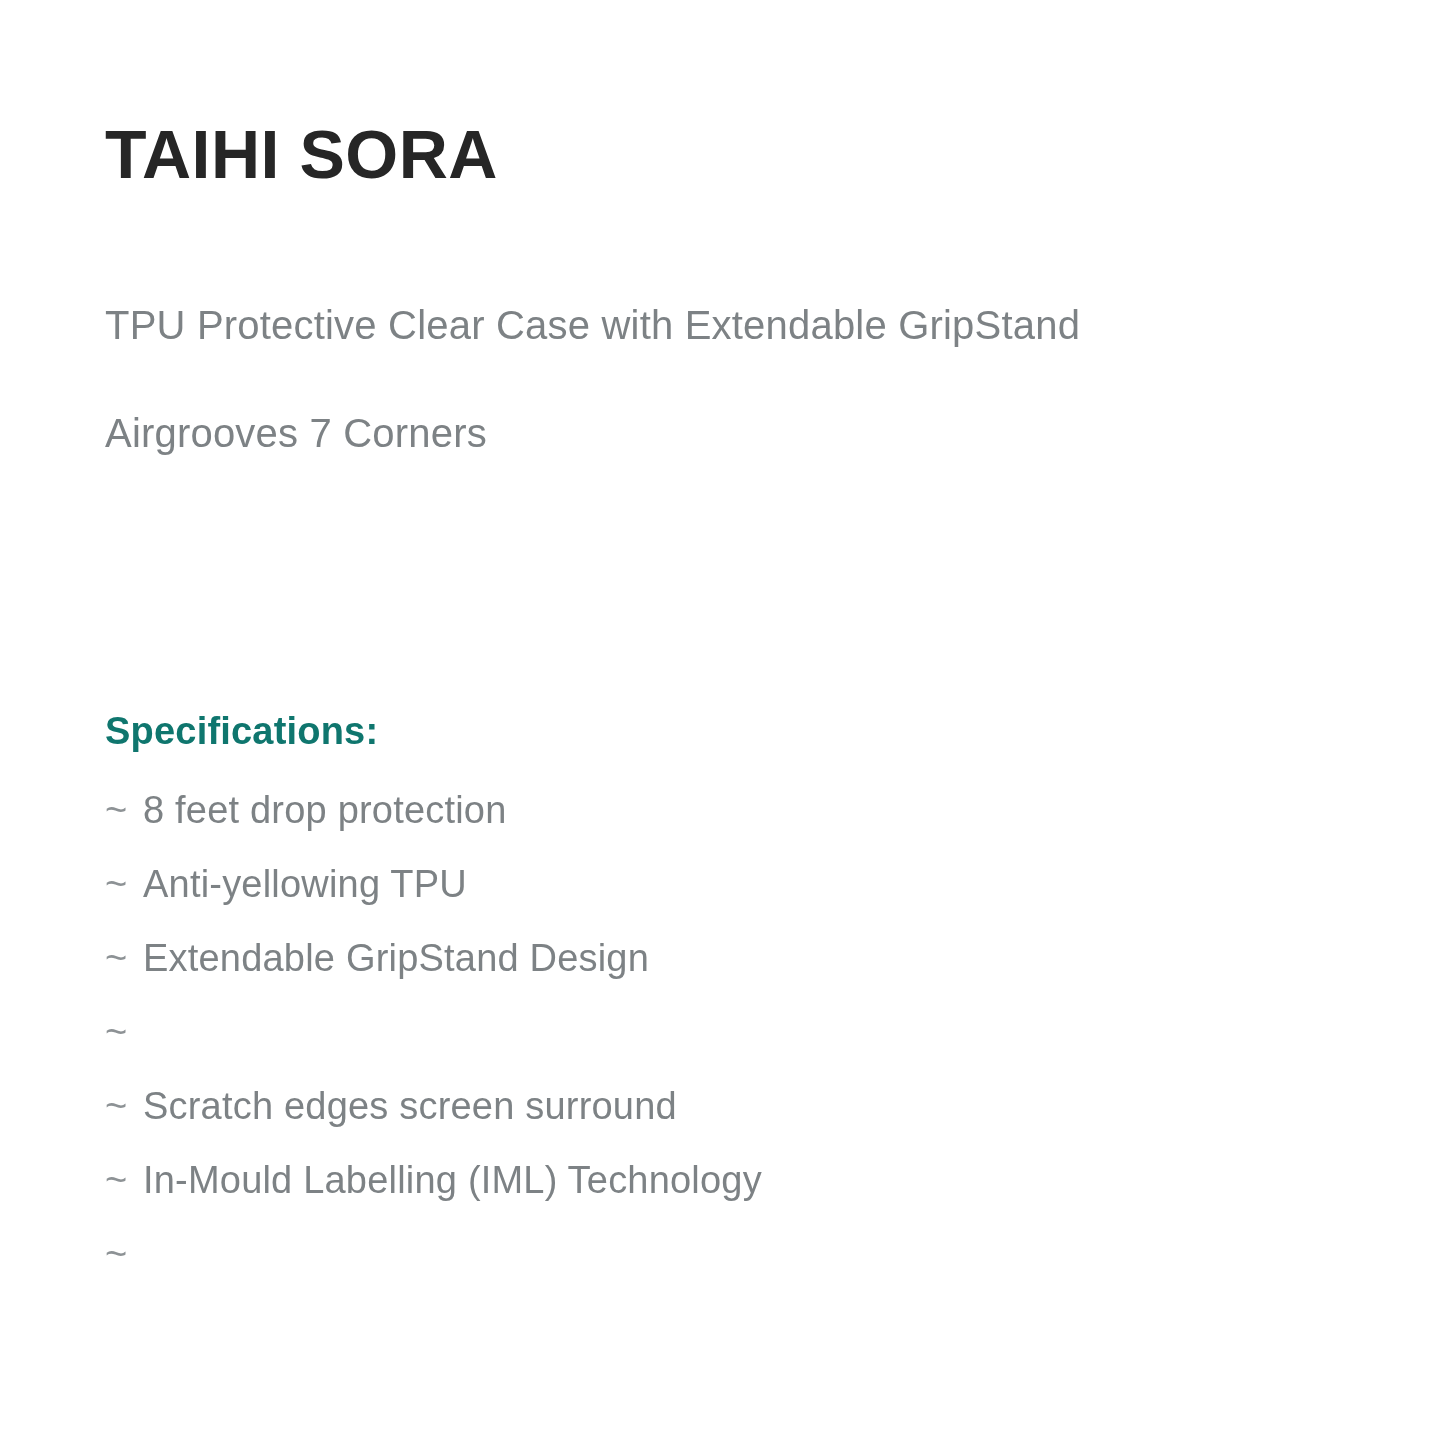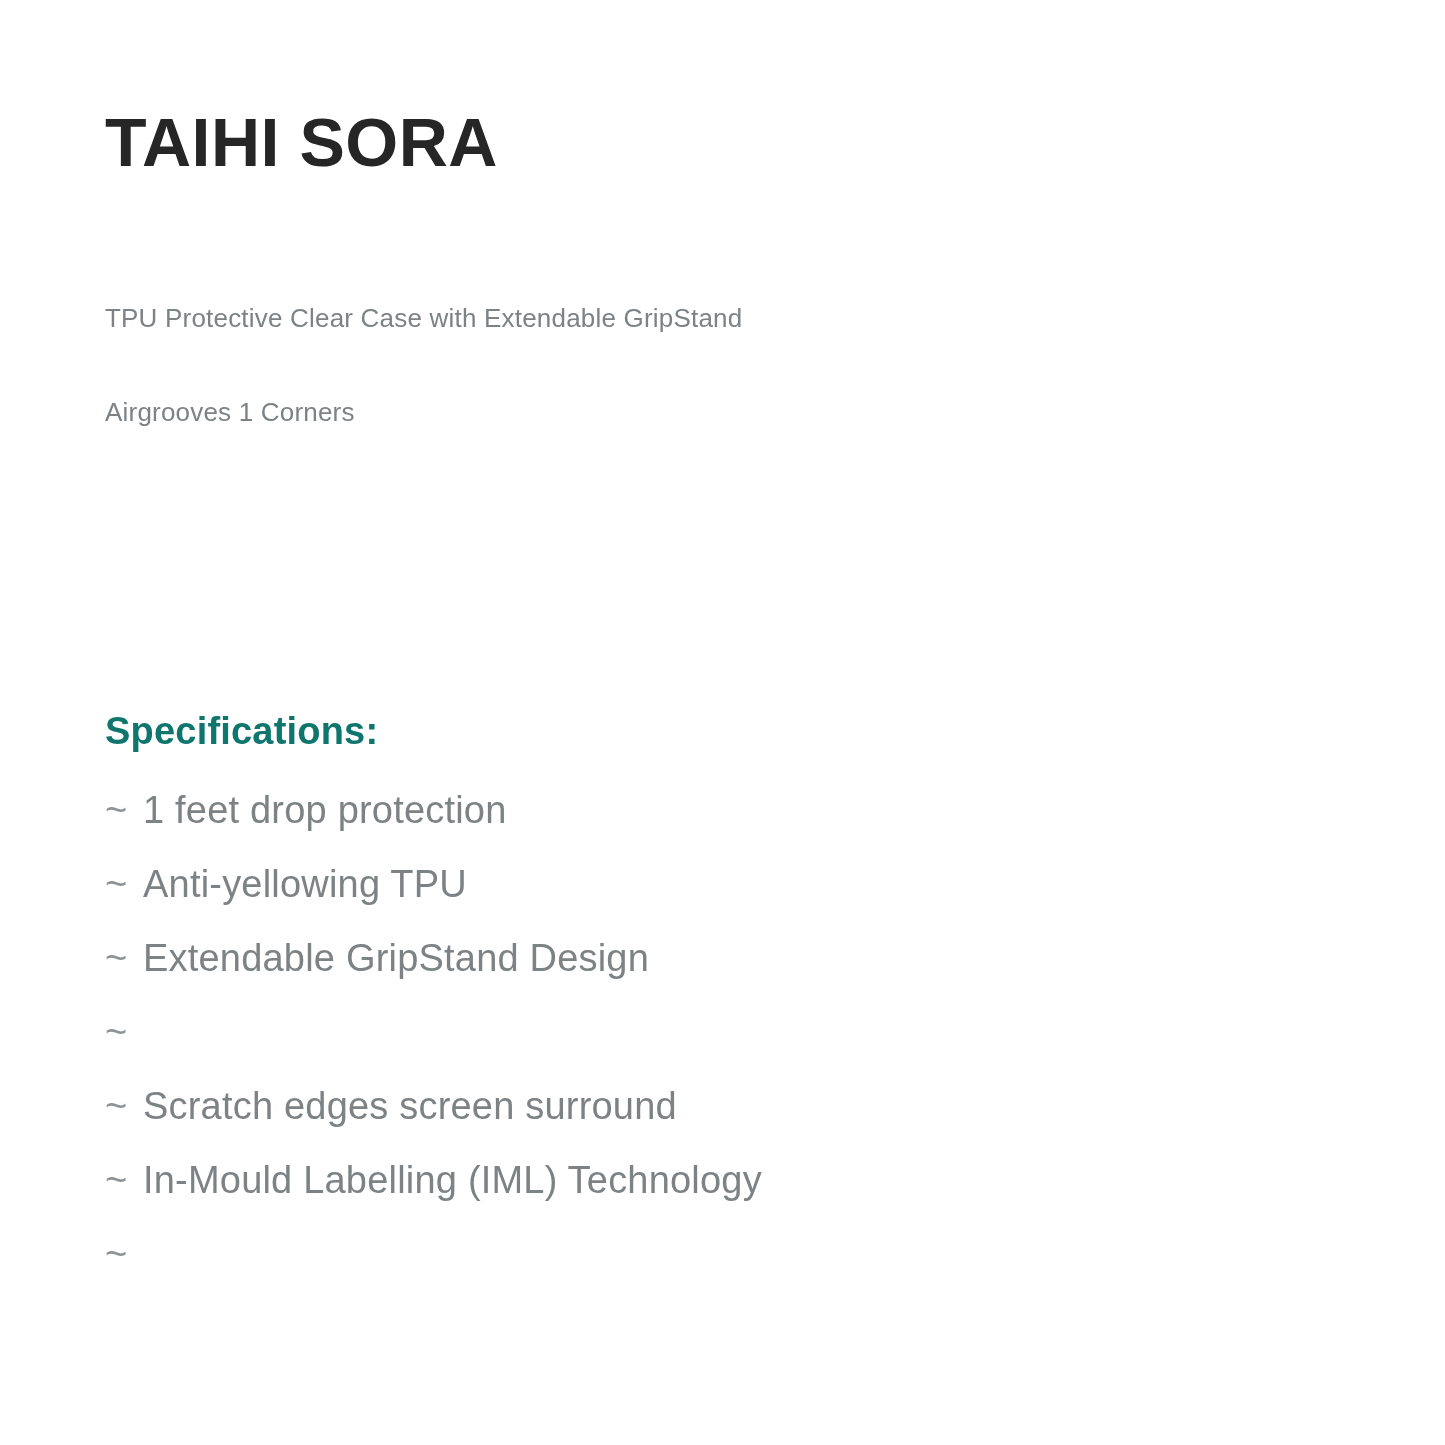--- a/index.html
+++ b/index.html
@@ -32,42 +32,42 @@
     left: 105px;
     top: 0;
     right: 40px;
   }
 
   
   .product-title {
     margin: 0;
     padding: 0;
     position: absolute;
-    top: 108px;
+    top: 120px;
     left: 0;
     font-size: 68px;
     font-weight: 700;
     line-height: 1.0;
     letter-spacing: 0.5px;
     color: #262626;
     white-space: nowrap;
   }
 
   
   .intro {
     position: absolute;
     top: 305px;
     left: 0;
     right: 0;
   }
 
   .intro-line {
     margin: 0 0 68px 0;
     padding: 0;
-    font-size: 26px;
+    font-size: 40px;
     font-weight: 400;
     line-height: 1.0;
     letter-spacing: 0.2px;
     color: #7d8285;
     white-space: nowrap;
   }
 
   .intro-line:last-child {
     margin-bottom: 0;
   }
@@ -129,30 +129,30 @@
 </head>
 <body>
 
 <div class="page">
   <div class="content">
 
     <h1 class="product-title">TAIHI SORA</h1>
 
     <div class="intro">
       <p class="intro-line">TPU Protective Clear Case with Extendable GripStand</p>
-      <p class="intro-line">Airgrooves 1 Corners</p>
+      <p class="intro-line">Airgrooves 7 Corners</p>
     </div>
 
     <div class="spec-block">
       <h2 class="spec-heading">Specifications:</h2>
 
       <ul class="spec-list">
         <li class="spec-item">
           <span class="spec-marker">~</span>
-          <span class="spec-text">1 feet drop protection</span>
+          <span class="spec-text">8 feet drop protection</span>
         </li>
         <li class="spec-item">
           <span class="spec-marker">~</span>
           <span class="spec-text">Anti-yellowing TPU</span>
         </li>
         <li class="spec-item">
           <span class="spec-marker">~</span>
           <span class="spec-text">Extendable GripStand Design</span>
         </li>
         <li class="spec-item">

